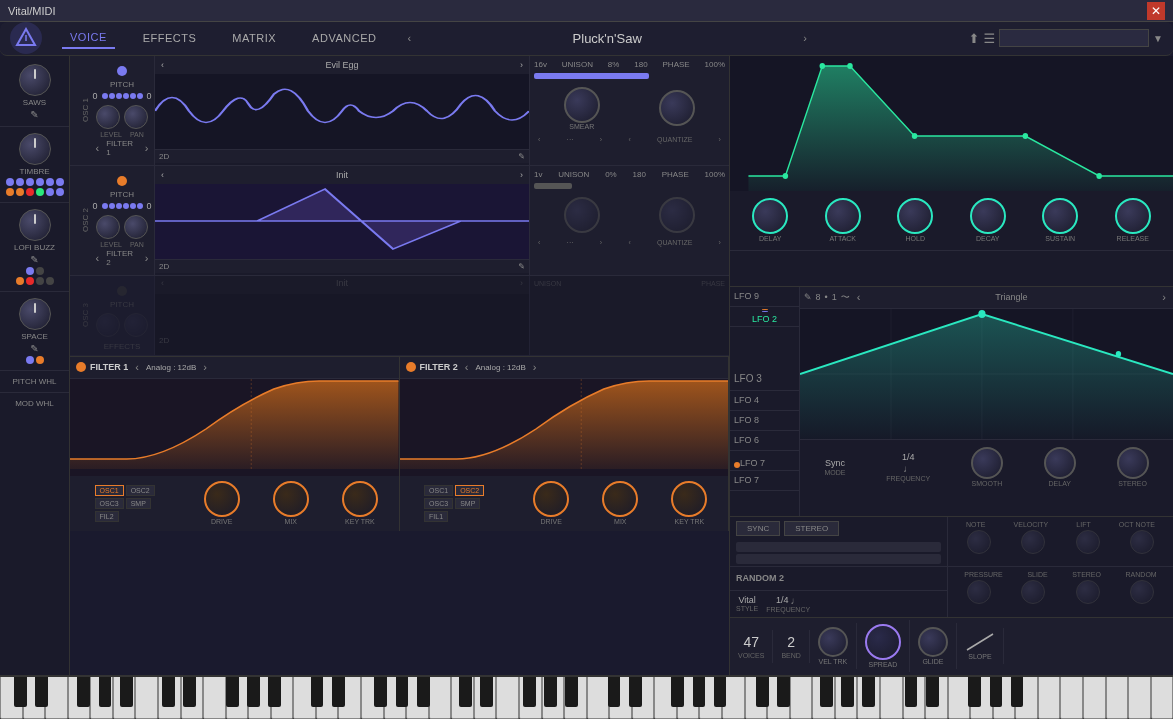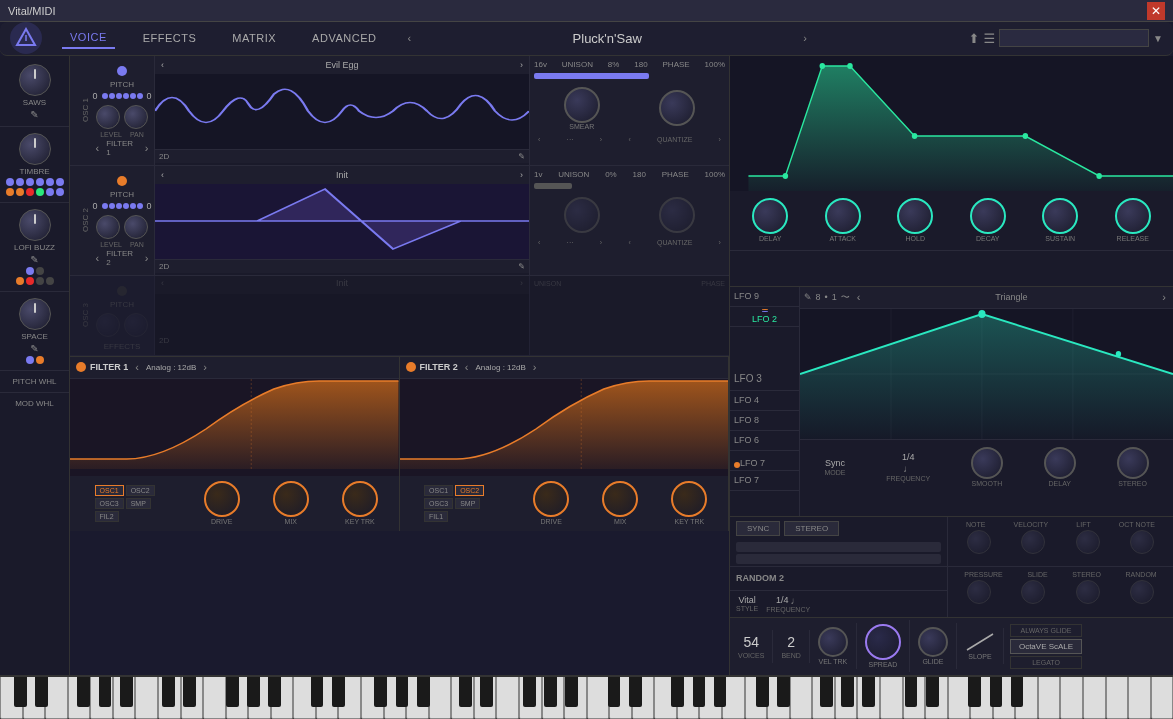--- a/index.html
+++ b/index.html
@@ -1024,21 +1024,21 @@
             <div class="knob-small" style="opacity:0.4;"></div>
             <div class="knob-small" style="opacity:0.4;"></div>
             <div class="knob-small" style="opacity:0.4;"></div>
             <div class="knob-small" style="opacity:0.4;"></div>
           </div>
         </div>
       </div>
 
       <div style="display:flex;align-items:center;border-top:1px solid #333;height:58px;background:#1e1e2e;">
         <div class="voice-col">
-          <span class="voice-val">54</span>
+          <span class="voice-val">47</span>
           <span class="voice-label">VOICES</span>
         </div>
         <div class="voice-col">
           <span class="voice-val">2</span>
           <span class="voice-label">BEND</span>
         </div>
         <div class="ctrl-col" style="padding:4px 8px;border-right:1px solid #2a2a3a;">
           <div class="knob-default-ring" style="width:30px;height:30px;"></div>
           <span class="ctrl-label">VEL TRK</span>
         </div>
@@ -1049,25 +1049,20 @@
         <div class="ctrl-col" style="padding:4px 8px;border-right:1px solid #2a2a3a;">
           <div class="knob-default-ring" style="width:30px;height:30px;"></div>
           <span class="ctrl-label">GLIDE</span>
         </div>
         <div class="ctrl-col" style="padding:4px 8px;border-right:1px solid #2a2a3a;">
 
           <svg width="30" height="20" viewBox="0 0 30 20">
             <line x1="2" y1="18" x2="28" y2="2" stroke="#aaa" stroke-width="1.5"></line>
           </svg>
           <span class="ctrl-label">SLOPE</span>
-        </div>
-        <div style="display:flex;flex-direction:column;gap:2px;padding:4px 6px;">
-          <button style="background:#1e1e2e;border:1px solid #333;color:#666;font-size:7px;padding:2px 8px;cursor:pointer;text-transform:uppercase;">ALWAYS GLIDE</button>
-          <button style="background:#2a2a3a;border:1px solid #555;color:#aaa;font-size:8px;padding:2px 8px;cursor:pointer;">OctaVE ScALE</button>
-          <button style="background:#1e1e2e;border:1px solid #333;color:#666;font-size:7px;padding:2px 8px;cursor:pointer;text-transform:uppercase;">LEGATO</button>
         </div>
       </div>
     </div>
   </div>
 
   <div style="height:50px;background:#111;border-top:2px solid #333;position:relative;overflow:hidden;">
     <div style="display:flex;height:100%;position:relative;">
 
       <div style="display:flex;width:100%;height:100%;">
         <div style="flex: 1 1 0%; background: rgb(221, 221, 221); border-right: 1px solid rgb(136, 136, 136); border-bottom: 1px solid rgb(136, 136, 136); border-left: 1px solid rgb(136, 136, 136); border-image: initial; border-top: none; border-radius: 0px 0px 2px 2px;"></div>

